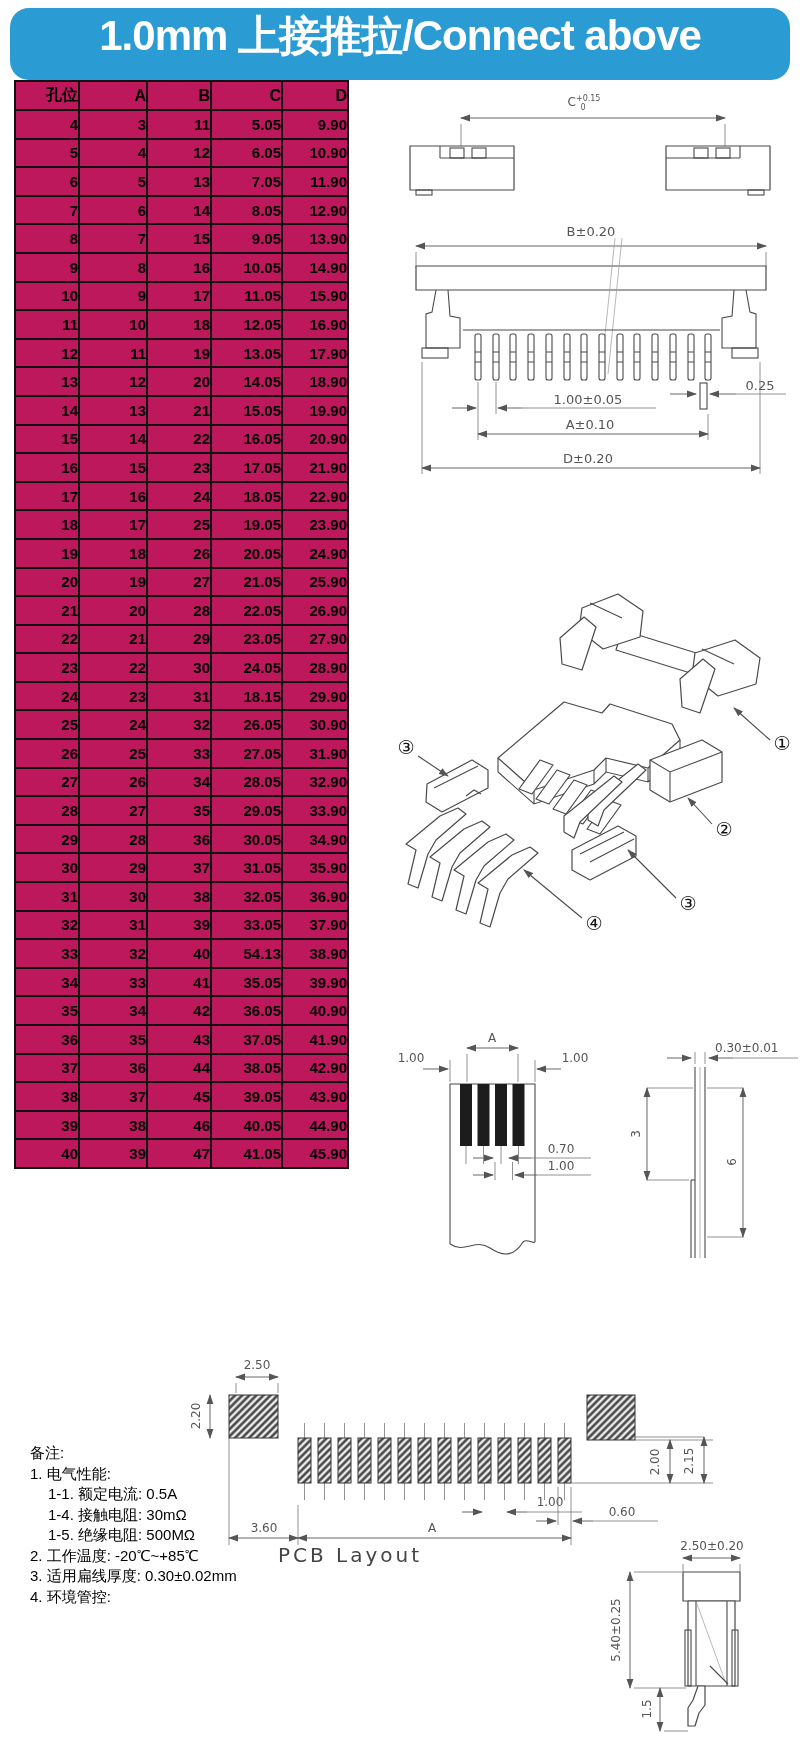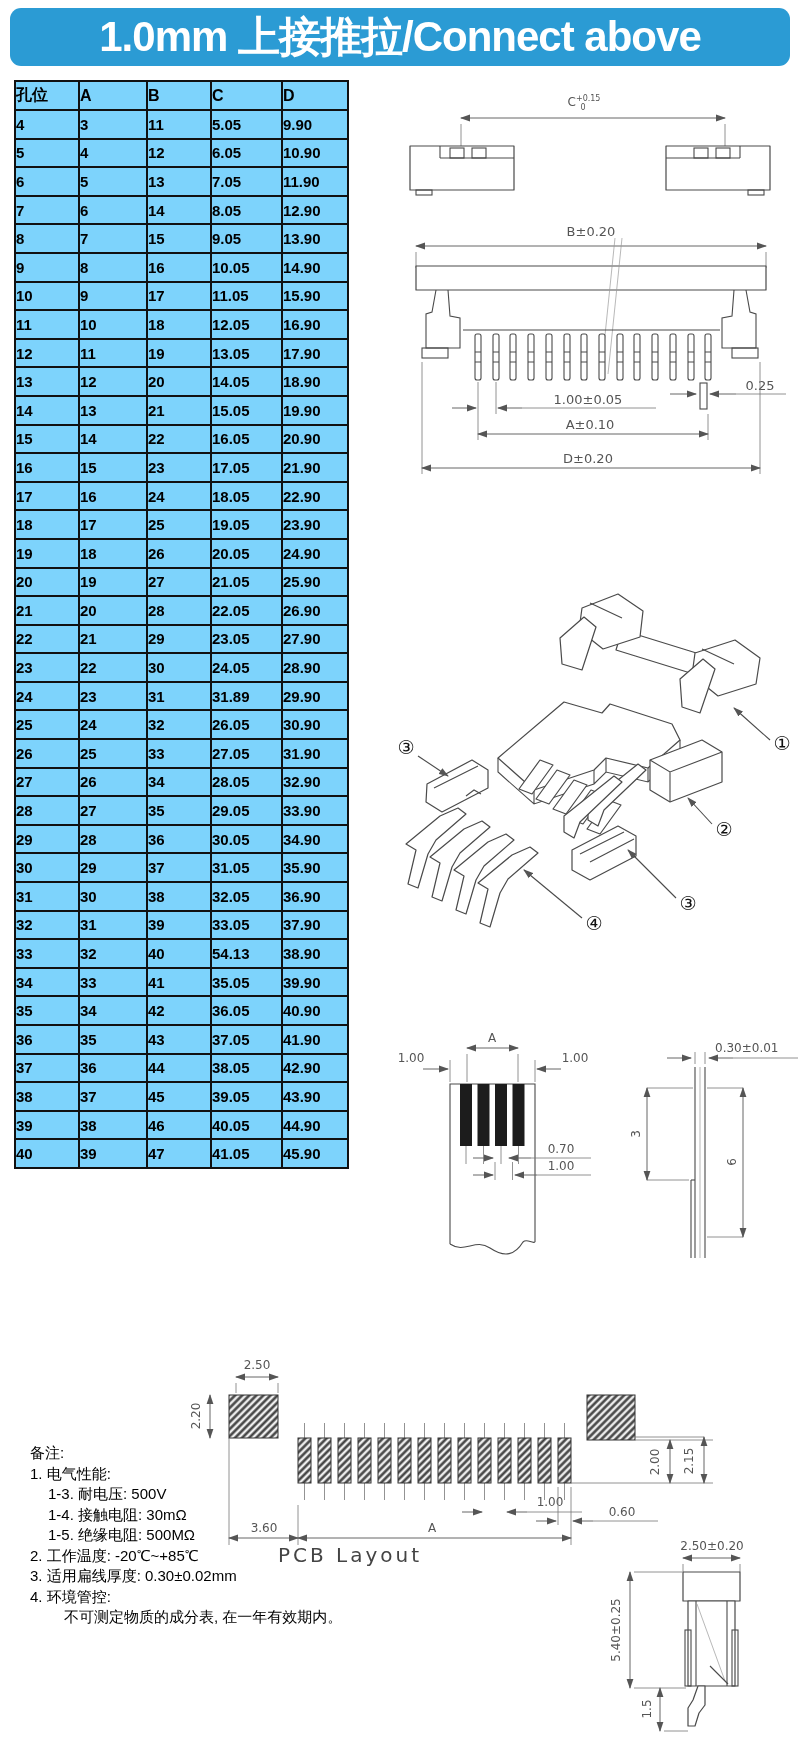--- a/index.html
+++ b/index.html
@@ -1,19 +1,19 @@
 <!DOCTYPE html>
 <html style="--accent: #2B9BD4;"><head>
 <meta charset="utf-8">
 <style>
   html,body{margin:0;padding:0;background:#fff}
   body{width:800px;height:1764px;position:relative;font-family:"Liberation Sans",sans-serif;overflow:hidden}
-  .banner{position:absolute;left:10px;top:8px;width:780px;height:58px;background:var(--accent,#2B9BD4);border-radius:11px;display:flex;align-items:center;justify-content:center}
+  .banner{position:absolute;left:10px;top:8px;width:780px;height:72px;background:var(--accent,#2B9BD4);border-radius:19px;display:flex;justify-content:center}
   .banner h1{margin:0;font-size:42px;font-weight:bold;color:#fff;white-space:nowrap;letter-spacing:-1px}
-  table.spec{position:absolute;left:14px;top:80px;width:333px;border-collapse:collapse;table-layout:fixed;text-align:left;color:#000;background:#7dd3fc}
+  table.spec{position:absolute;left:14px;top:80px;width:333px;border-collapse:collapse;table-layout:fixed;text-align:right;color:#000;background:#be185d}
   .spec th,.spec td{border:2px solid #111;padding:0;overflow:hidden;font-weight:bold}
   .spec th{font-size:16px;height:27px}
   .spec td{font-size:15px;height:26.6px}
   .dr{position:absolute}
   .ln{stroke:#4a4a4a;stroke-width:1.1;fill:none}
   .fw{fill:#fff;stroke:#4a4a4a;stroke-width:1.2;stroke-linejoin:round}
   .pin{fill:#fff;stroke:#4a4a4a;stroke-width:1.1}
   .dim{stroke:#666;stroke-width:1;fill:none}
   .ext{stroke:#777;stroke-width:0.8;fill:none}
   .thin{stroke:#999;stroke-width:0.7;fill:none}
@@ -202,21 +202,21 @@
         <td>23</td>
         <td>22</td>
         <td>30</td>
         <td>24.05</td>
         <td>28.90</td>
       </tr>
       <tr>
         <td>24</td>
         <td>23</td>
         <td>31</td>
-        <td>31.89</td>
+        <td>18.15</td>
         <td>29.90</td>
       </tr>
       <tr>
         <td>25</td>
         <td>24</td>
         <td>32</td>
         <td>26.05</td>
         <td>30.90</td>
       </tr>
       <tr>
@@ -556,20 +556,19 @@
   <text class="dtx" x="22" y="92" text-anchor="middle" transform="rotate(-90 22 92)">5.40±0.25</text>
   <polygon class="fw" points="100,148 95,162 90,170 90,188 97,188 101,175 107,167 107,148"></polygon>
   <line class="ext" x1="66" y1="193" x2="90" y2="193"></line>
   <line class="dim" x1="62" y1="150" x2="62" y2="193" marker-start="url(#arS)" marker-end="url(#arE)"></line>
   <text class="dtx" x="53" y="171" text-anchor="middle" transform="rotate(-90 53 171)">1.5</text>
 </svg>
 
 <div class="notes">
     <div class="note-line indent-0">备注:</div>
     <div class="note-line indent-0">1. 电气性能:</div>
-    <div class="note-line indent-1">1-3. 耐电压: 500V</div>
+    <div class="note-line indent-1">1-1. 额定电流: 0.5A</div>
     <div class="note-line indent-1">1-4. 接触电阻: 30mΩ</div>
     <div class="note-line indent-1">1-5. 绝缘电阻: 500MΩ</div>
     <div class="note-line indent-0">2. 工作温度: -20℃~+85℃</div>
     <div class="note-line indent-0">3. 适用扁线厚度: 0.30±0.02mm</div>
     <div class="note-line indent-0">4. 环境管控:</div>
-    <div class="note-line indent-2">不可测定物质的成分表, 在一年有效期内。</div>
   </div>
 
 </body></html>

